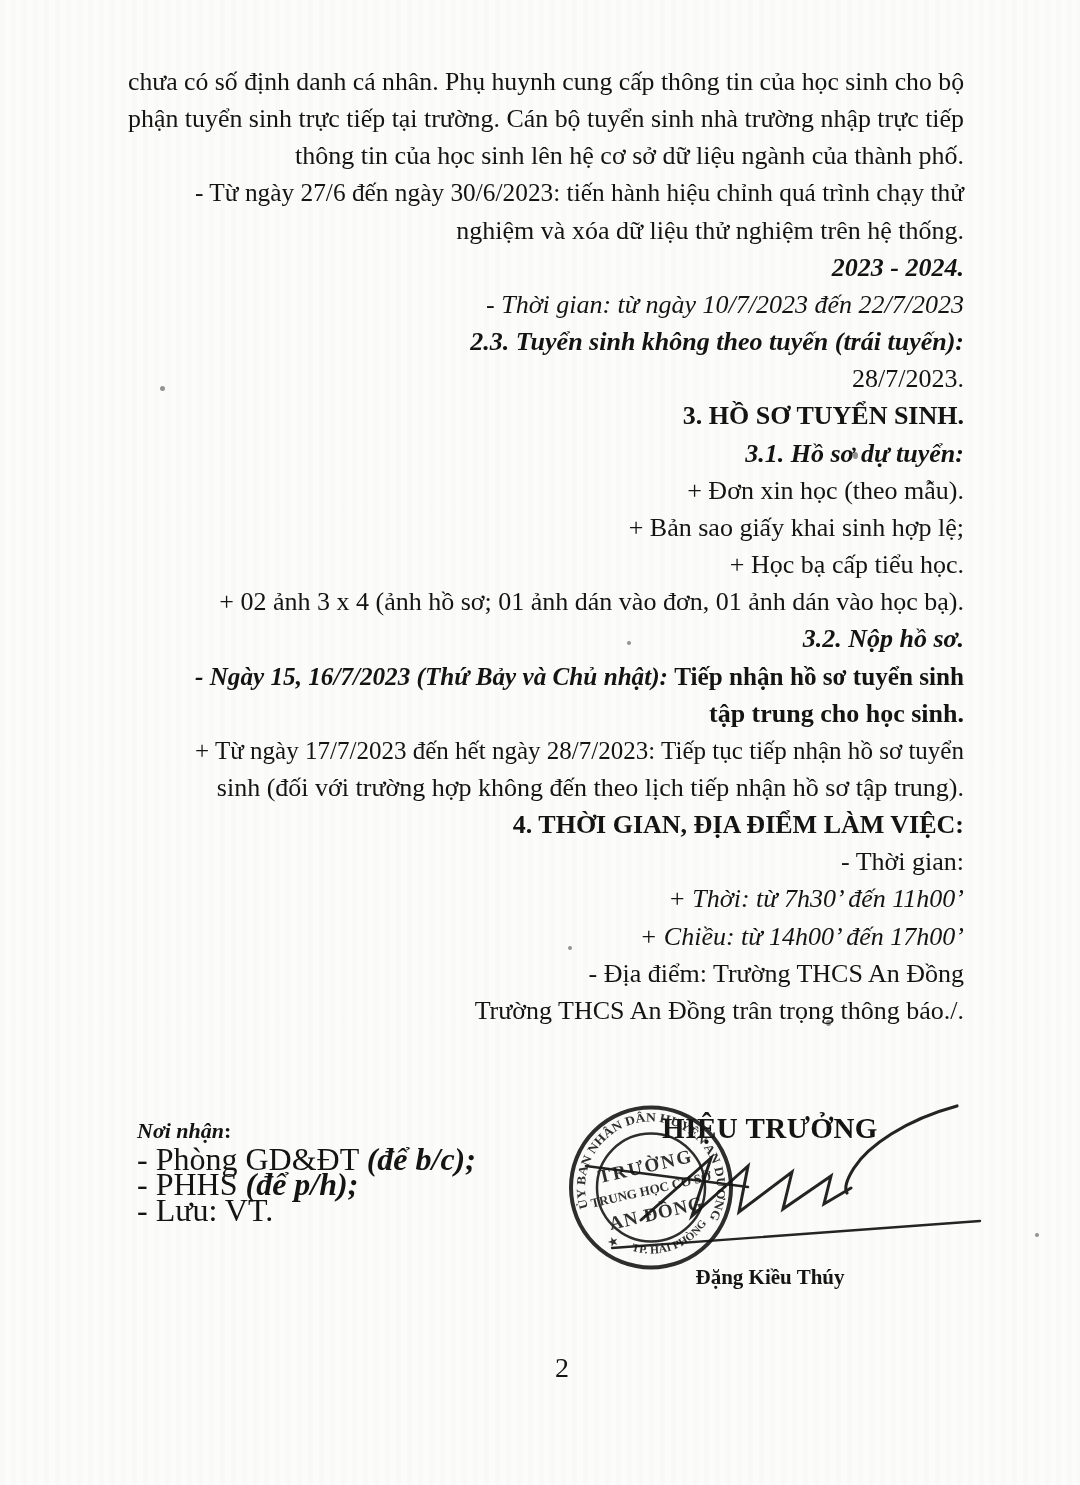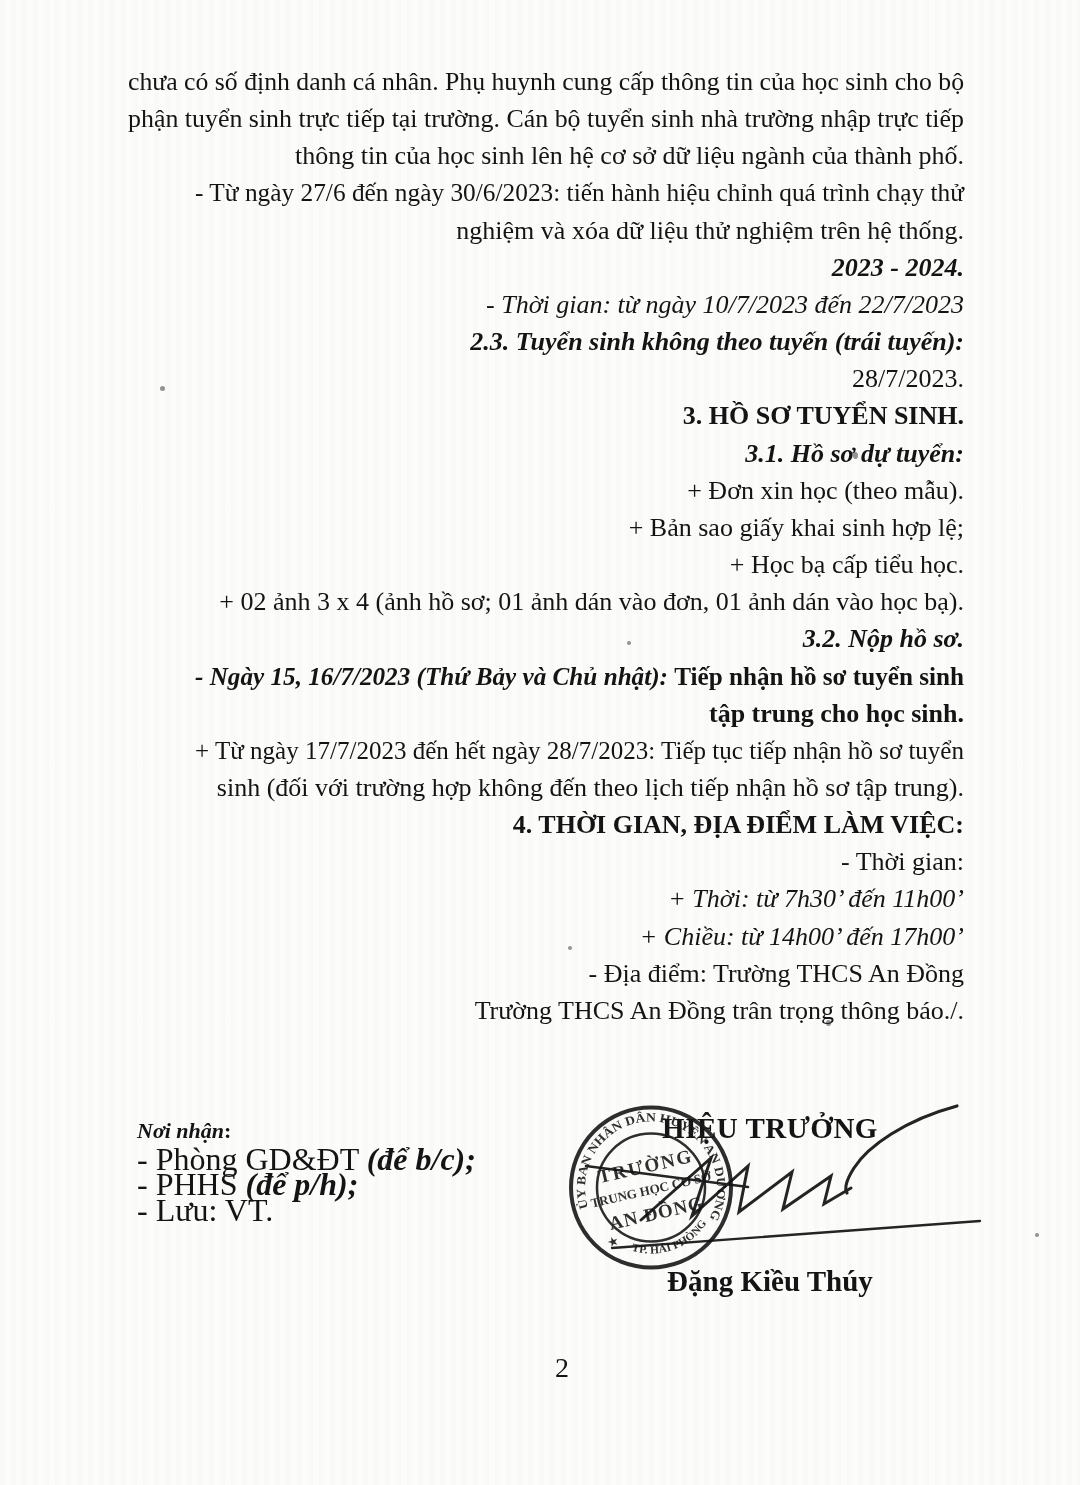--- a/index.html
+++ b/index.html
@@ -19,21 +19,21 @@
   .rs-n{font-weight:400;font-style:normal;}
   .rs-b{font-weight:700;font-style:normal;}
   .rs-i{font-weight:400;font-style:italic;}
   .rs-bi{font-weight:700;font-style:italic;}
   .recips{position:absolute;left:137px;top:1115px;width:420px;}
   .recips .line{font-size:32px;line-height:25.4px;}
   .recips .l-label{font-size:22px;line-height:32px;}
   .sign-title{position:absolute;left:590px;top:1112px;width:360px;text-align:center;
     font-size:29px;font-weight:700;letter-spacing:.5px;}
   .sign-name{position:absolute;left:590px;top:1265px;width:360px;text-align:center;
-    font-size:29px;font-weight:700;}
+    font-size:21px;font-weight:700;}
   .pageno{position:absolute;left:530px;top:1352px;width:64px;text-align:center;font-size:28px;}
   .overlay{position:absolute;left:0;top:0;pointer-events:none;}
   .speck{position:absolute;background:#2b2b2b;border-radius:50%;opacity:.5;}
   .stamp-text{font-family:"Liberation Serif","DejaVu Serif",serif;fill:#191919;}
 </style>
 </head>
 <body>
 
 <div class="page">
 

